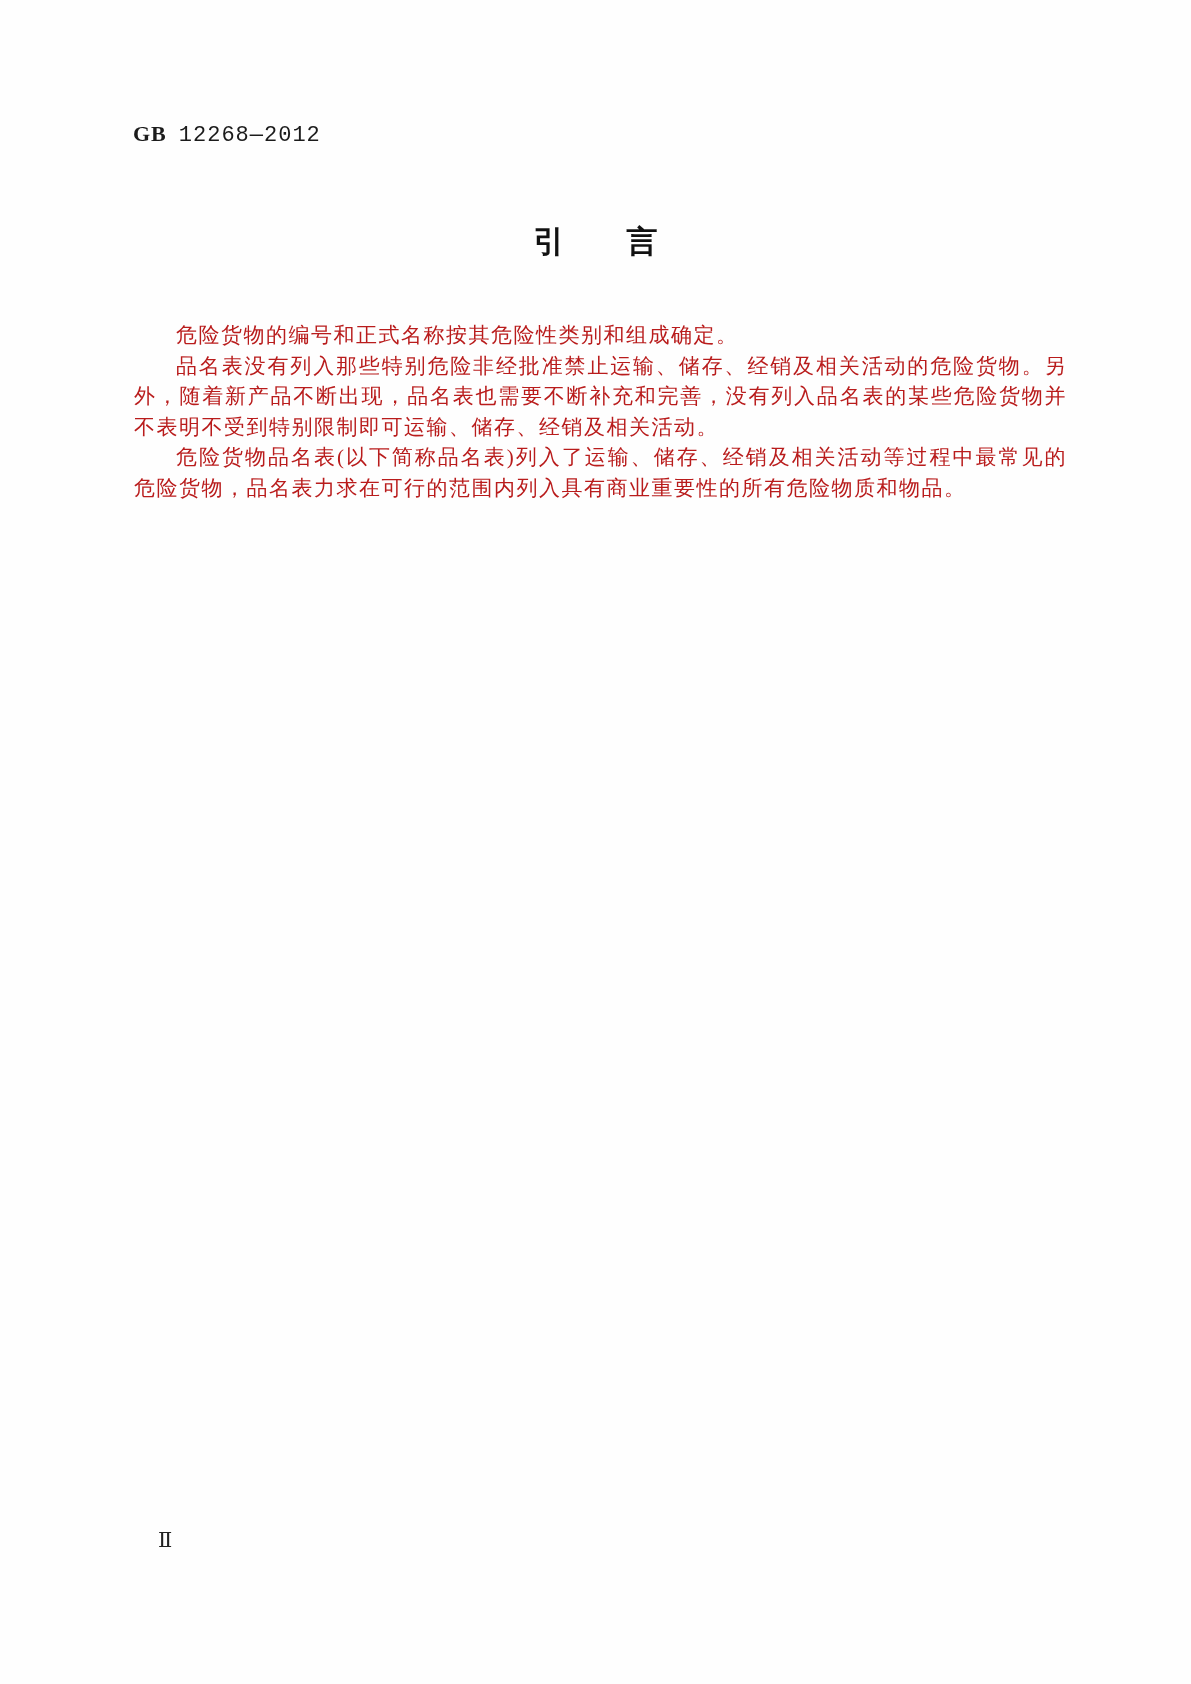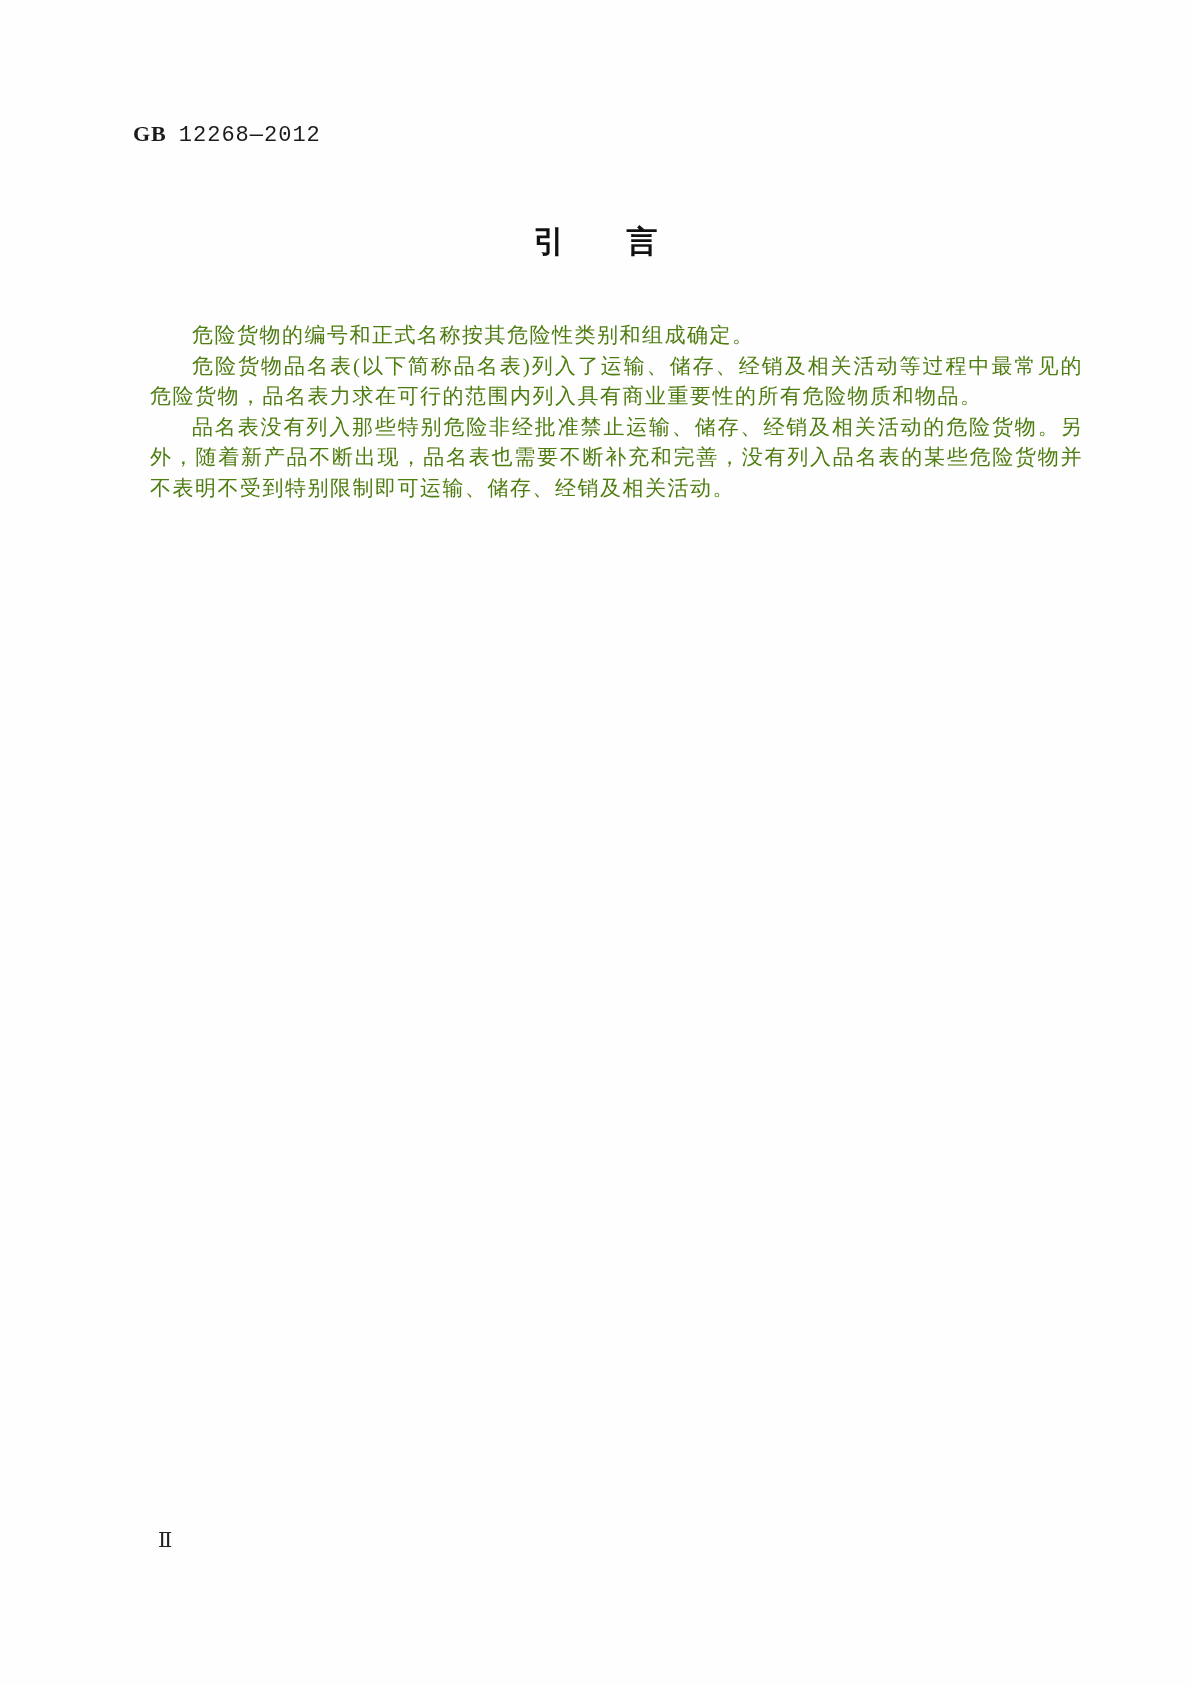--- a/index.html
+++ b/index.html
@@ -42,29 +42,29 @@
     margin: 0;
     text-align: center;
     font-family: "Liberation Sans", "DejaVu Sans", sans-serif;
     font-weight: bold;
     font-size: 31px;
     letter-spacing: 0;
     color: #111;
   }
   .doc-body {
     position: absolute;
-    left: 150px;
+    left: 134px;
     top: 320px;
     width: 933px;
     font-size: 21px;
     line-height: 30.6px;
     letter-spacing: 1.5px;
     text-align: justify;
     text-justify: inter-character;
-    color: #4d7c0f;
+    color: #b91c1c;
   }
   .doc-body p {
     margin: 0;
     padding: 0;
     text-indent: 2em;
   }
   .page-number {
     position: absolute;
     left: 158px;
     top: 1528px;
@@ -79,19 +79,19 @@
 <div class="page">
 
   <div class="std-header">
     <span class="code-prefix">GB</span><span class="code-number">12268—2012</span>
   </div>
 
   <h1 class="doc-title">引　　言</h1>
 
   <div class="doc-body">
     <p>危险货物的编号和正式名称按其危险性类别和组成确定。</p>
+    <p>品名表没有列入那些特别危险非经批准禁止运输、储存、经销及相关活动的危险货物。另外，随着新产品不断出现，品名表也需要不断补充和完善，没有列入品名表的某些危险货物并不表明不受到特别限制即可运输、储存、经销及相关活动。</p>
     <p>危险货物品名表(以下简称品名表)列入了运输、储存、经销及相关活动等过程中最常见的危险货物，品名表力求在可行的范围内列入具有商业重要性的所有危险物质和物品。</p>
-    <p>品名表没有列入那些特别危险非经批准禁止运输、储存、经销及相关活动的危险货物。另外，随着新产品不断出现，品名表也需要不断补充和完善，没有列入品名表的某些危险货物并不表明不受到特别限制即可运输、储存、经销及相关活动。</p>
   </div>
 
   <div class="page-number">Ⅱ</div>
 
 </div>
 
 </body></html>

